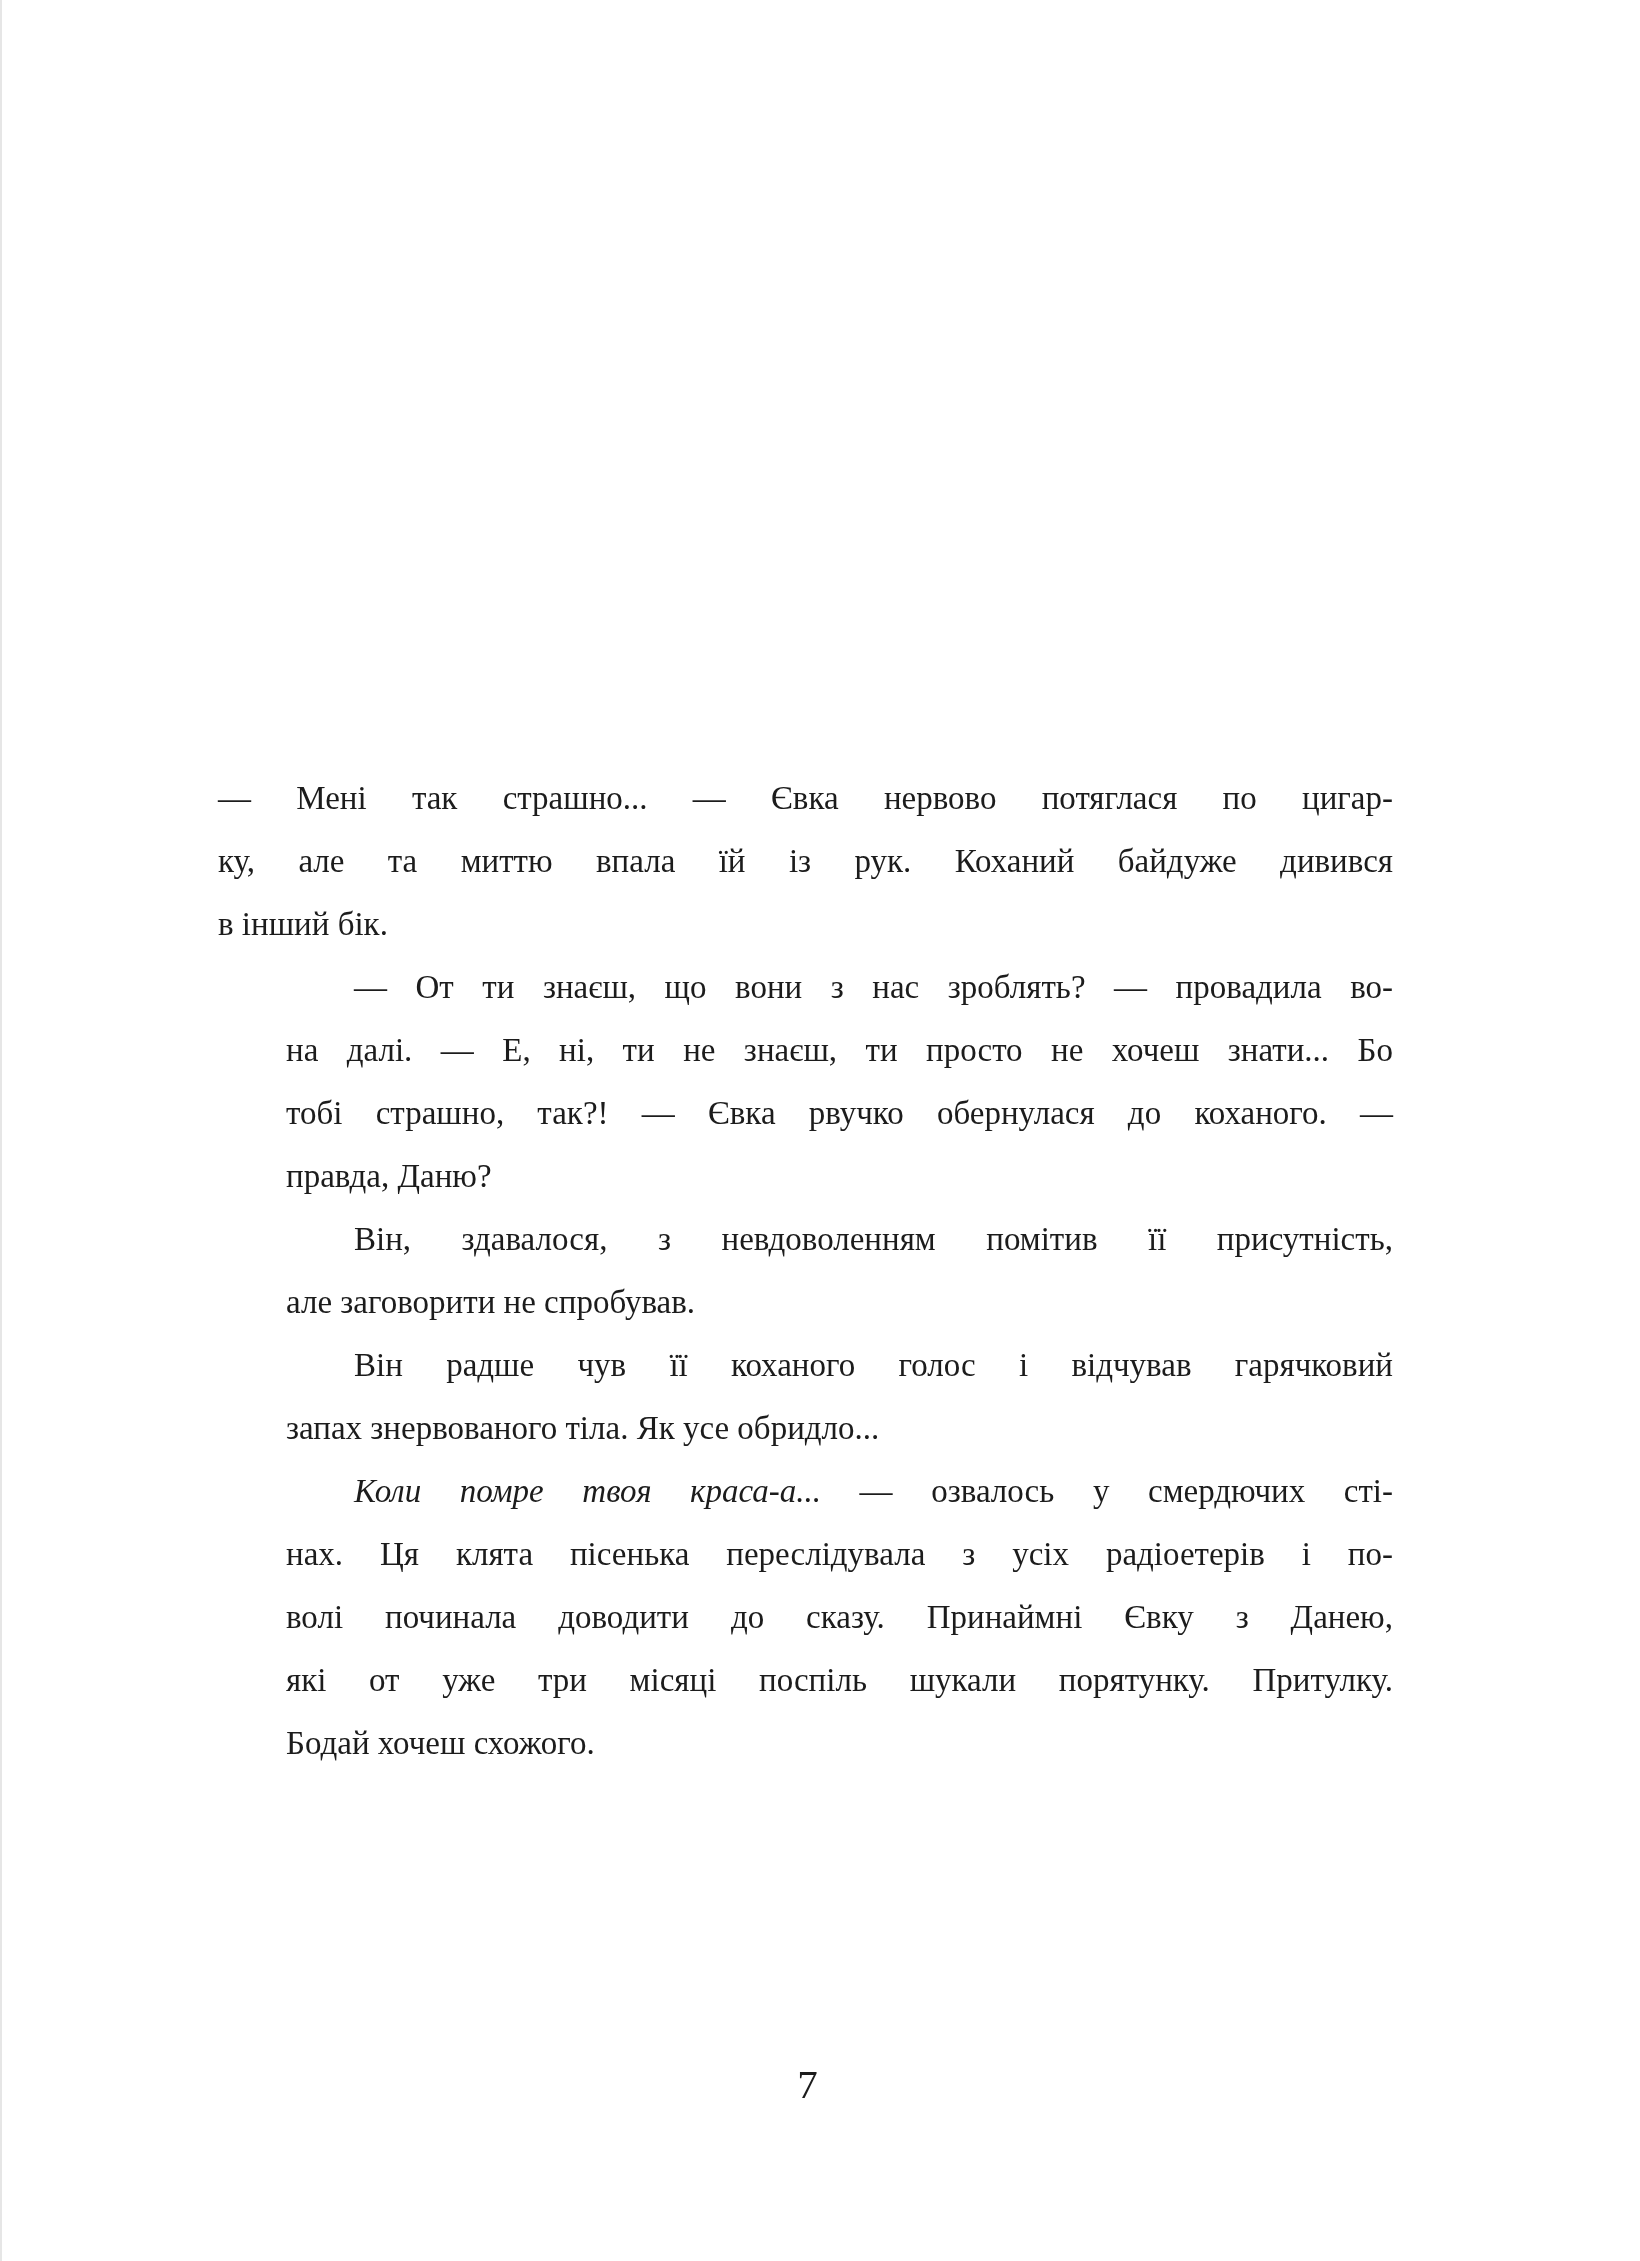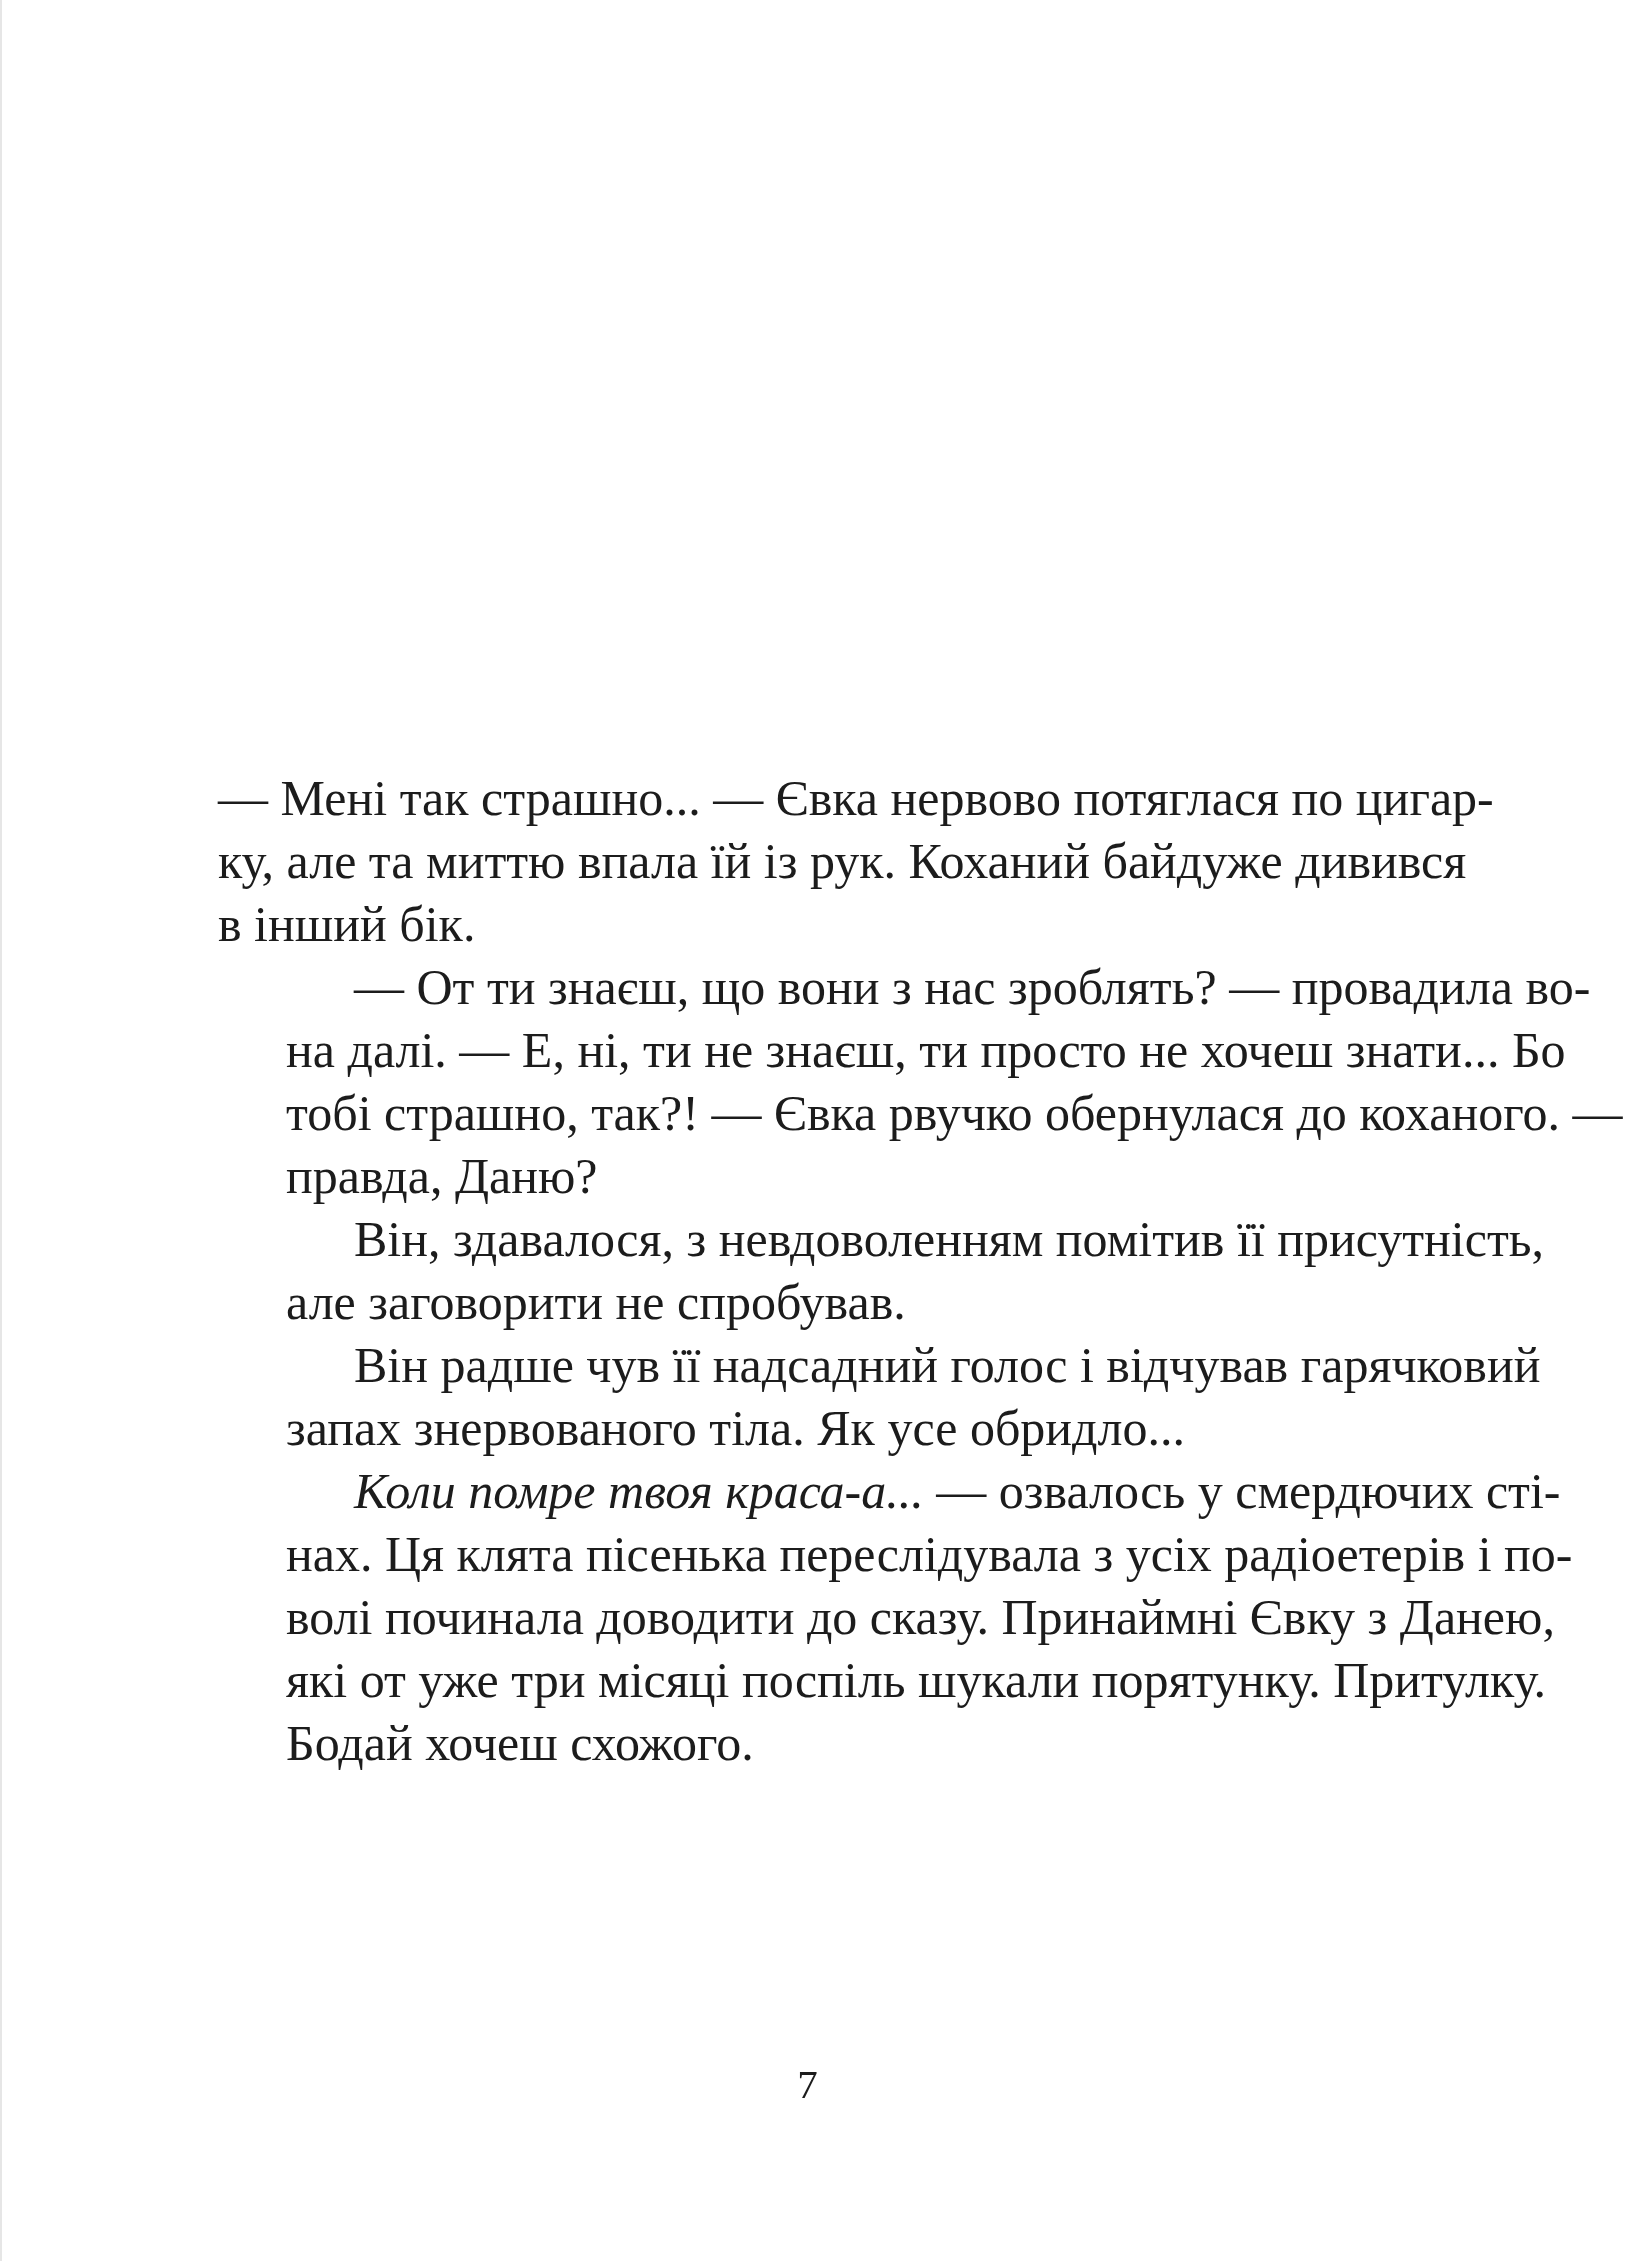--- a/index.html
+++ b/index.html
@@ -21,21 +21,21 @@
       background: #ffffff;
       border-left: 2.6px solid #e6e6e6;
       box-sizing: border-box;
     }
     .text-block {
       position: absolute;
       left: 216px;
       top: 767px;
       width: 1175px;
       font-family: "Liberation Serif", serif;
-      font-size: 50px;
+      font-size: 33px;
       line-height: 63px;
       color: #1c1c1c;
       text-align: justify;
       hyphens: manual;
     }
     .para {
       margin: 0;
       padding: 0;
       text-indent: 68px;
       text-align: justify;
@@ -91,21 +91,21 @@
         <span class="line indent"><span>— От ти знаєш, що вони з нас зроблять? — провадила во-</span></span>
         <span class="line"><span>на далі. — Е, ні, ти не знаєш, ти просто не хочеш знати... Бо</span></span>
         <span class="line"><span>тобі страшно, так?! — Євка рвучко обернулася до коханого. —</span></span>
         <span class="line last"><span>правда, Даню?</span></span>
       </div>
       <div class="para">
         <span class="line indent"><span>Він, здавалося, з невдоволенням помітив її присутність,</span></span>
         <span class="line last"><span>але заговорити не спробував.</span></span>
       </div>
       <div class="para">
-        <span class="line indent"><span>Він радше чув її надсадний голос і відчував гарячковий</span></span>
+        <span class="line indent"><span>Він радше чув її коханого голос і відчував гарячковий</span></span>
         <span class="line last"><span>запах знервованого тіла. Як усе обридло...</span></span>
       </div>
       <div class="para">
         <span class="line indent"><span class="it">Коли помре твоя краса-а...</span><span> — озвалось у смердючих сті-</span></span>
         <span class="line"><span>нах. Ця клята пісенька переслідувала з усіх радіоетерів і по-</span></span>
         <span class="line"><span>волі починала доводити до сказу. Принаймні Євку з Данею,</span></span>
         <span class="line"><span>які от уже три місяці поспіль шукали порятунку. Притулку.</span></span>
         <span class="line last"><span>Бодай хочеш схожого.</span></span>
       </div>
     </div>

